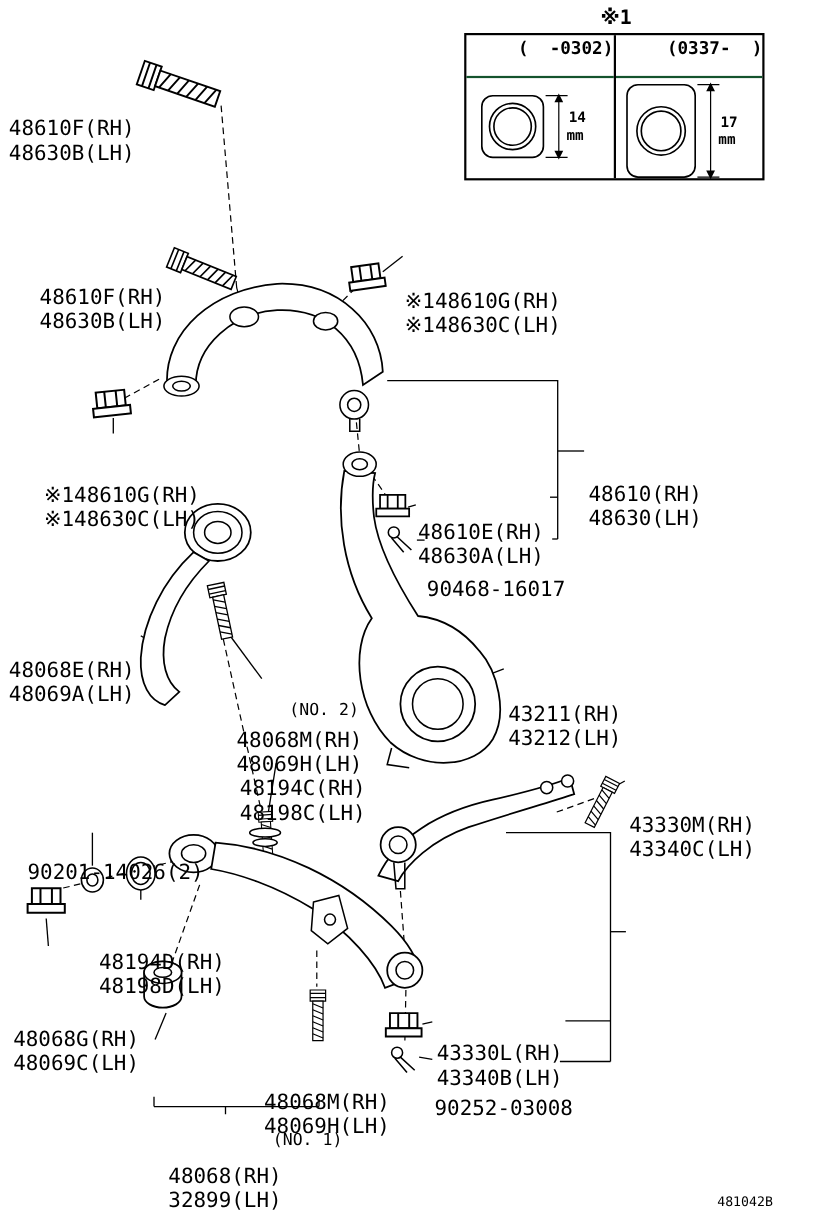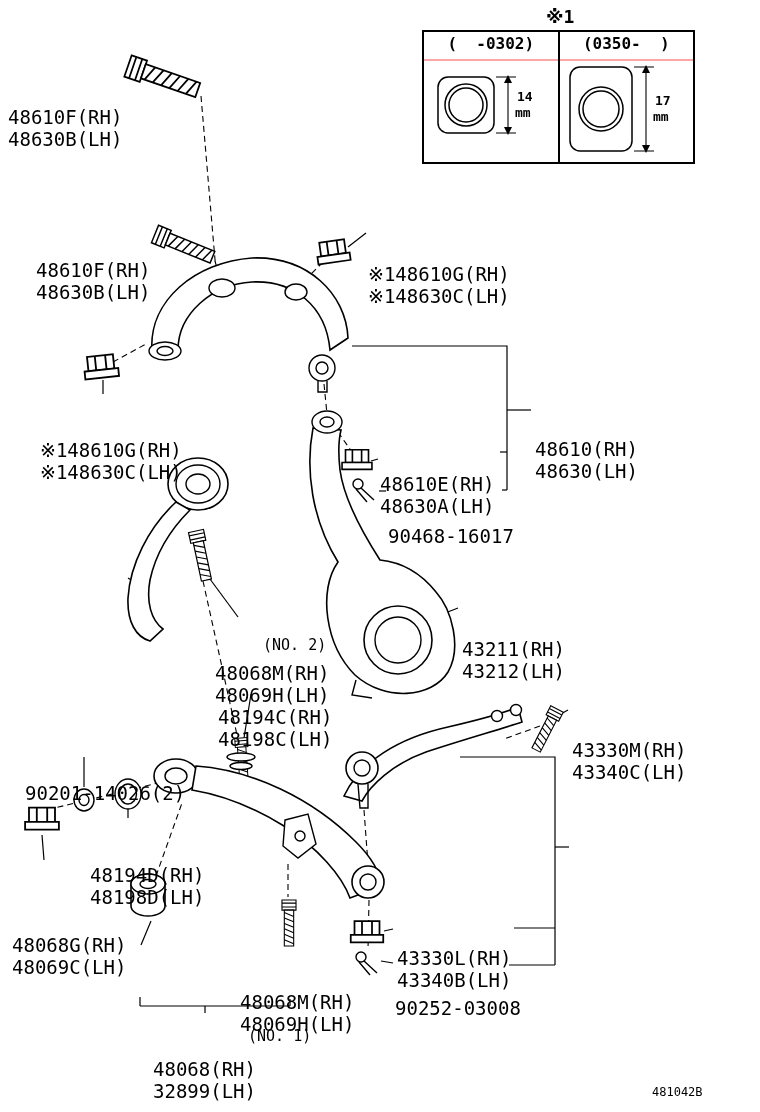--- a/index.html
+++ b/index.html
@@ -6,21 +6,21 @@
   html,body{background:#fff}
   .stage{position:relative;width:760px;height:1112px;background:#fff;overflow:hidden;
          font-family:"DejaVu Sans Mono","DejaVu Sans",monospace;color:#000}
   .art{position:absolute;left:0;top:0;width:760px;height:1112px}
   .lbl{position:absolute;font-weight:normal;font-size:19px;line-height:22px;white-space:pre}
   .lbl.small{font-size:15px;line-height:18px}
   .marker{position:absolute;left:546px;top:6px;font-weight:bold;font-size:18px}
   .inset-box{position:absolute;left:422px;top:30px;width:273px;height:134px;border:2px solid #000;display:flex;background:#fff}
   .inset-col{flex:1;display:flex;flex-direction:column}
   .inset-col.first{border-right:2px solid #000}
-  .inset-head{height:29px;border-bottom:2px solid #fca5a5;font-weight:bold;font-size:16px;text-align:center;line-height:23px;white-space:pre}
+  .inset-head{height:39px;border-bottom:2px solid #14532d;font-weight:bold;font-size:16px;text-align:right;line-height:23px;white-space:pre}
   .inset-cell{flex:1;position:relative}
   .inset-cell svg{position:absolute;left:0;top:0}
   .dwgno{position:absolute;left:652px;top:1085px;font-size:12px;letter-spacing:0px}
 </style>
 </head>
 <body>
 
 <div class="stage">
 
   <svg class="art" viewBox="0 0 760 1112">
@@ -222,21 +222,21 @@
             <path d="M72,16 L92,16 M72,72 L92,72" stroke-width="1.1"></path>
             <path d="M84,20 L84,68" stroke-width="1.1"></path>
           </g>
           <path d="M84,14 l-4,8 h8 Z M84,74 l-4,-8 h8 Z" fill="#000"></path>
           <text x="93" y="40" font-family="DejaVu Sans Mono, monospace" font-size="13" font-weight="bold" fill="#000">14</text>
           <text x="91" y="56" font-family="DejaVu Sans Mono, monospace" font-size="13" font-weight="bold" fill="#000">mm</text>
         </svg>
       </div>
     </div>
     <div class="inset-col">
-      <div class="inset-head">(0350-  )</div>
+      <div class="inset-head">(0337-  )</div>
       <div class="inset-cell">
         <svg width="134" height="103" viewBox="0 0 134 103">
           <g stroke="#000" fill="none" stroke-width="1.5">
             <rect x="10" y="6" width="62" height="84" rx="10"></rect>
             <circle cx="41" cy="48" r="22"></circle>
             <circle cx="41" cy="48" r="18"></circle>
             <path d="M74,6 L94,6 M74,90 L94,90" stroke-width="1.1"></path>
             <path d="M86,10 L86,86" stroke-width="1.1"></path>
           </g>
           <path d="M86,4 l-4,8 h8 Z M86,92 l-4,-8 h8 Z" fill="#000"></path>
@@ -268,20 +268,23 @@
   </div>
 
   <div class="lbl" style="left:380px;top:429px">
     <div>48610E(RH)</div><div>48630A(LH)</div>
   </div>
 
   <div class="lbl" style="left:388px;top:481px">
     <div>90468-16017</div>
   </div>
 
+  <div class="lbl" style="left:8px;top:554px">
+    <div>48068E(RH)</div><div>48069A(LH)</div>
+  </div>
 
   <div class="lbl" style="left:462px;top:594px">
     <div>43211(RH)</div><div>43212(LH)</div>
   </div>
 
   <div class="lbl small" style="left:263px;top:600px">
     <div>(NO. 2)</div>
   </div>
 
   <div class="lbl" style="left:215px;top:618px">

